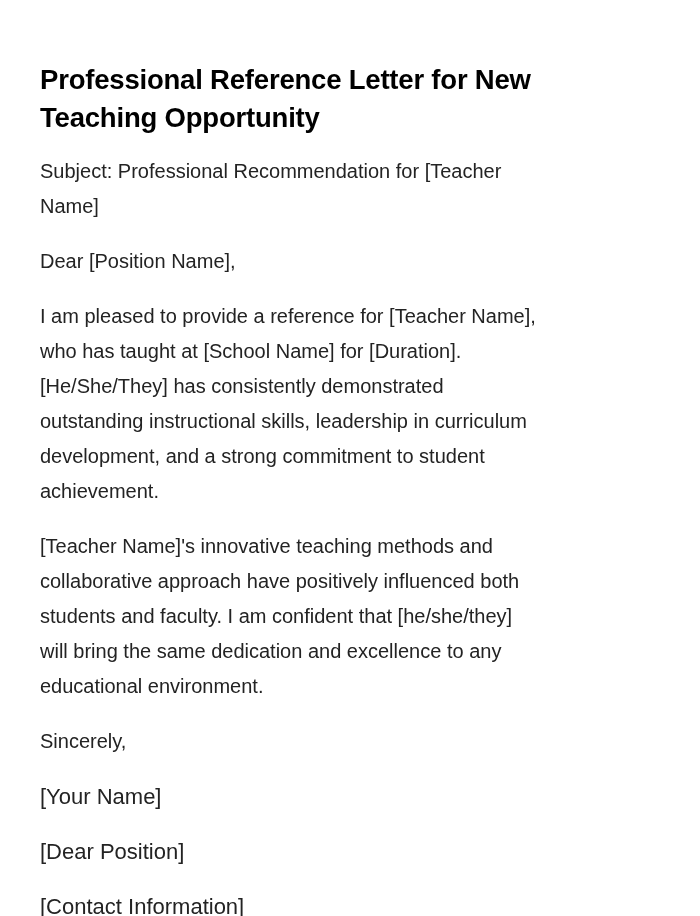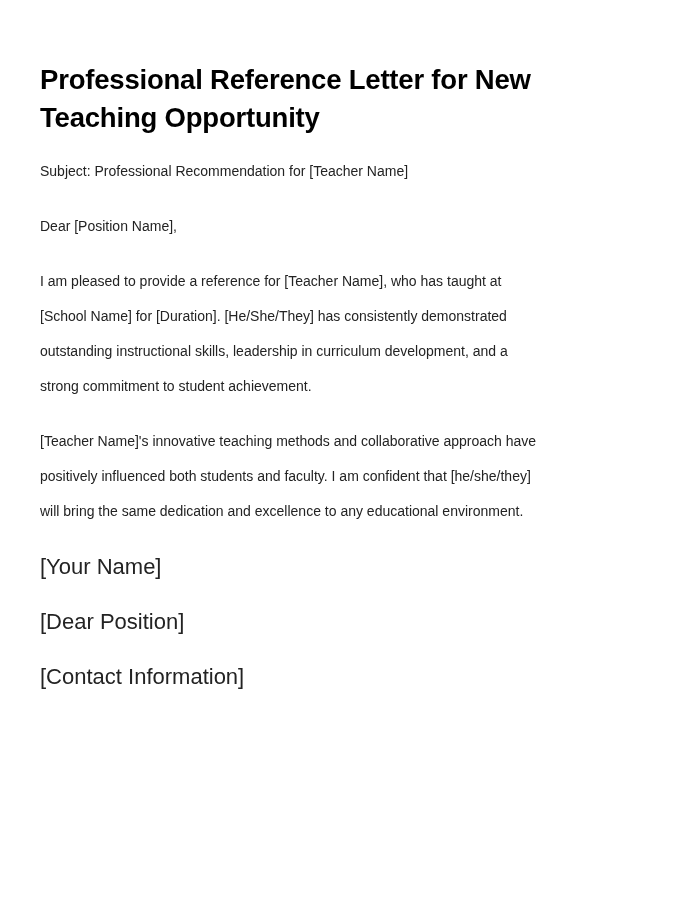--- a/index.html
+++ b/index.html
@@ -32,21 +32,21 @@
     font-size: 27.5px;
     line-height: 38px;
     font-weight: 700;
     color: #000000;
     letter-spacing: -0.2px;
     max-width: 600px;
   }
   .para {
     margin: 20px 0 0 0;
     padding: 0;
-    font-size: 14px;
+    font-size: 20px;
     line-height: 35px;
     font-weight: 400;
     color: #232323;
     max-width: 596px;
   }
   .para.first-after-title {
     margin-top: 17px;
   }
   .sig-line {
     margin: 20px 0 0 0;
@@ -66,20 +66,21 @@
     <h1 class="doc-title">Professional Reference Letter for New Teaching Opportunity</h1>
 
     <p class="para first-after-title">Subject: Professional Recommendation for [Teacher Name]</p>
 
     <p class="para">Dear [Position Name],</p>
 
     <p class="para">I am pleased to provide a reference for [Teacher Name], who has taught at [School Name] for [Duration]. [He/She/They] has consistently demonstrated outstanding instructional skills, leadership in curriculum development, and a strong commitment to student achievement.</p>
 
     <p class="para">[Teacher Name]'s innovative teaching methods and collaborative approach have positively influenced both students and faculty. I am confident that [he/she/they] will bring the same dedication and excellence to any educational environment.</p>
 
+    <p class="para">Sincerely,</p>
 
     <p class="sig-line">[Your Name]</p>
 
     <p class="sig-line">[Dear Position]</p>
 
 
     <p class="sig-line">[Contact Information]</p>
 
   </div>
 </div>

